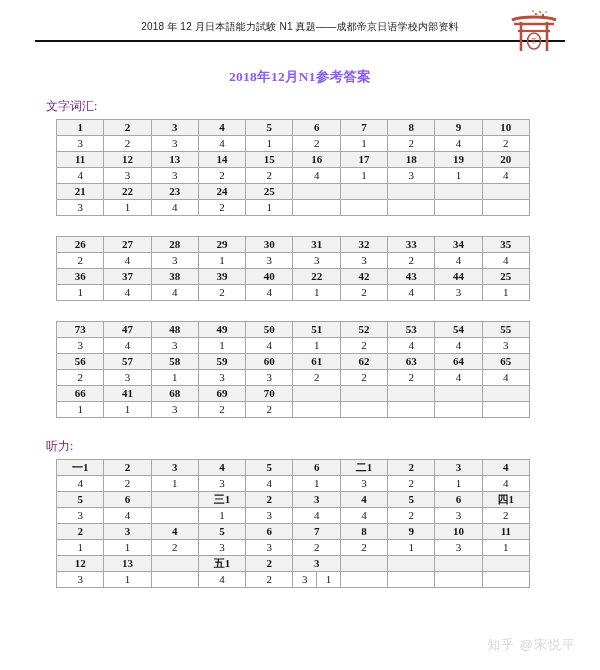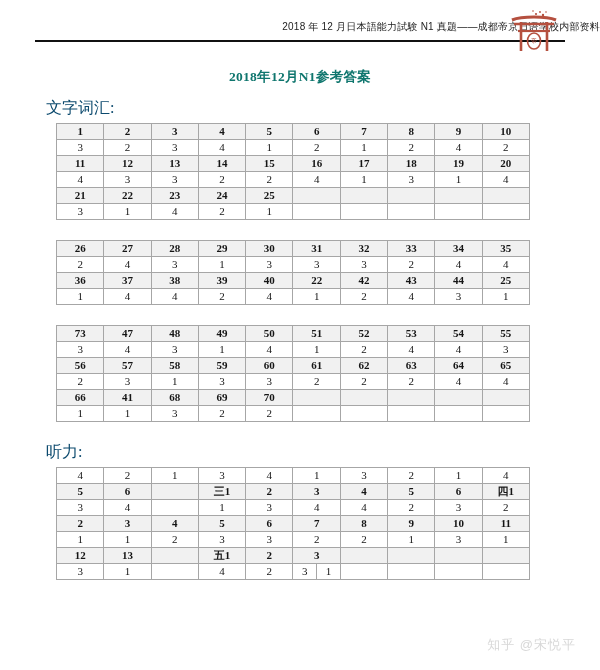--- a/index.html
+++ b/index.html
@@ -19,21 +19,21 @@
   
   .page-header {
     position: relative;
     height: 58px;
   }
   .header-text {
     position: absolute;
     left: 0;
     right: 0;
     top: 20px;
-    text-align: right;
+    text-align: center;
     font-family: "Liberation Sans", "DejaVu Sans", sans-serif;
     font-size: 10px;
     letter-spacing: 0.2px;
     color: #222;
     white-space: nowrap;
   }
   .header-rule {
     position: absolute;
     left: 35px;
     right: 35px;
@@ -49,34 +49,34 @@
     height: 50px;
   }
 
   
   .doc-title {
     text-align: center;
     font-size: 13.5px;
     font-weight: bold;
     letter-spacing: 0.3px;
     margin: 10px 0 0 0;
-    color: #0f766e;
+    color: #8b5cf6;
   }
 
   
   .sheet {
     position: relative;
     padding: 0 0 0 0;
   }
   .section {
     margin: 0;
   }
   .section-label {
-    font-size: 16px;
-    color: #0c4a6e;
+    font-size: 12px;
+    color: #701a75;
     margin: 0 0 4px 46px;
     font-family: "Liberation Serif", "DejaVu Serif", serif;
   }
   .ans-table {
     border-collapse: collapse;
     table-layout: fixed;
     width: 474px;
     margin-left: 56px;
     border: 1px solid #9a9a9a;
   }
@@ -379,20 +379,32 @@
             <td class="empty"></td>
           </tr>
         </tbody>
       </table>
     </div>
     <div class="gap-md"></div>
     <div class="section">
       <div class="section-label">听力:</div>
       <table class="ans-table">
         <tbody>
+          <tr class="qrow">
+            <td>一1</td>
+            <td>2</td>
+            <td>3</td>
+            <td>4</td>
+            <td>5</td>
+            <td>6</td>
+            <td>二1</td>
+            <td>2</td>
+            <td>3</td>
+            <td>4</td>
+          </tr>
           <tr class="arow">
             <td>4</td>
             <td>2</td>
             <td>1</td>
             <td>3</td>
             <td>4</td>
             <td>1</td>
             <td>3</td>
             <td>2</td>
             <td>1</td>

